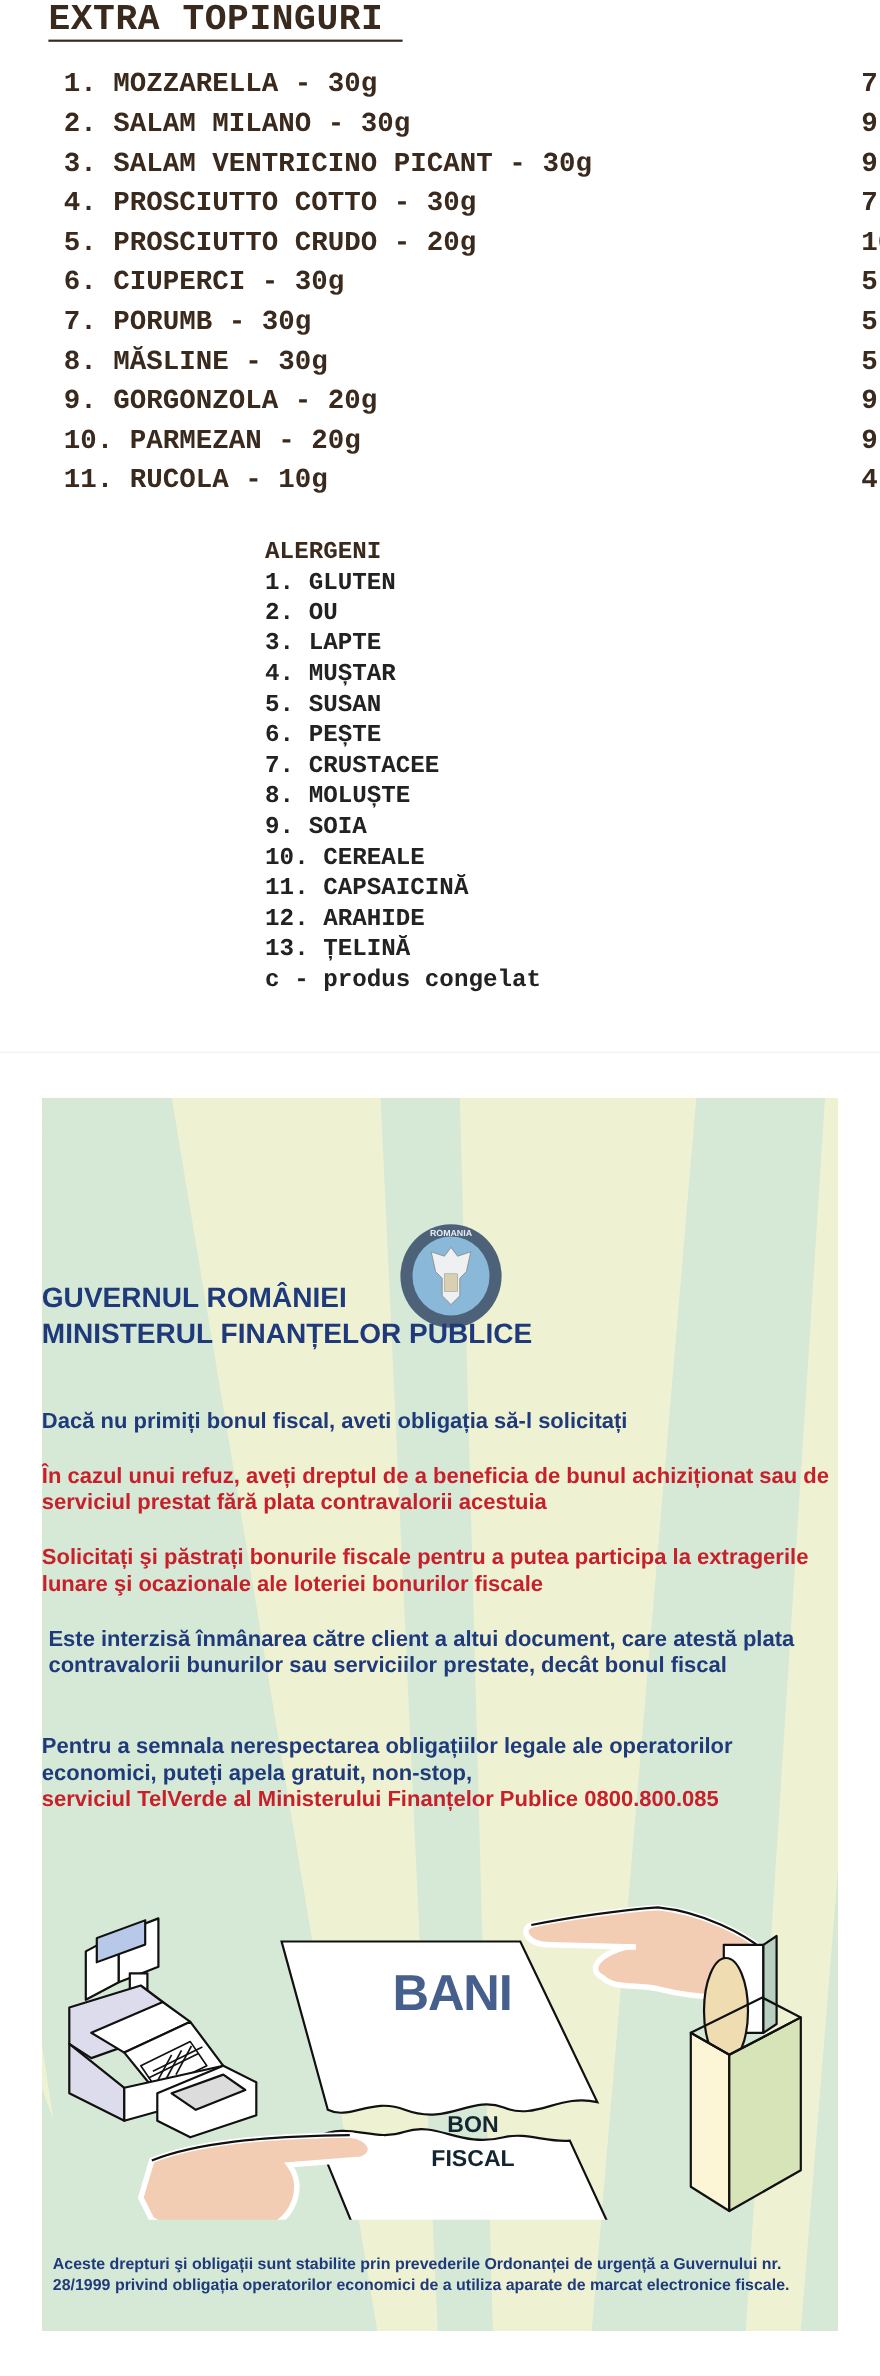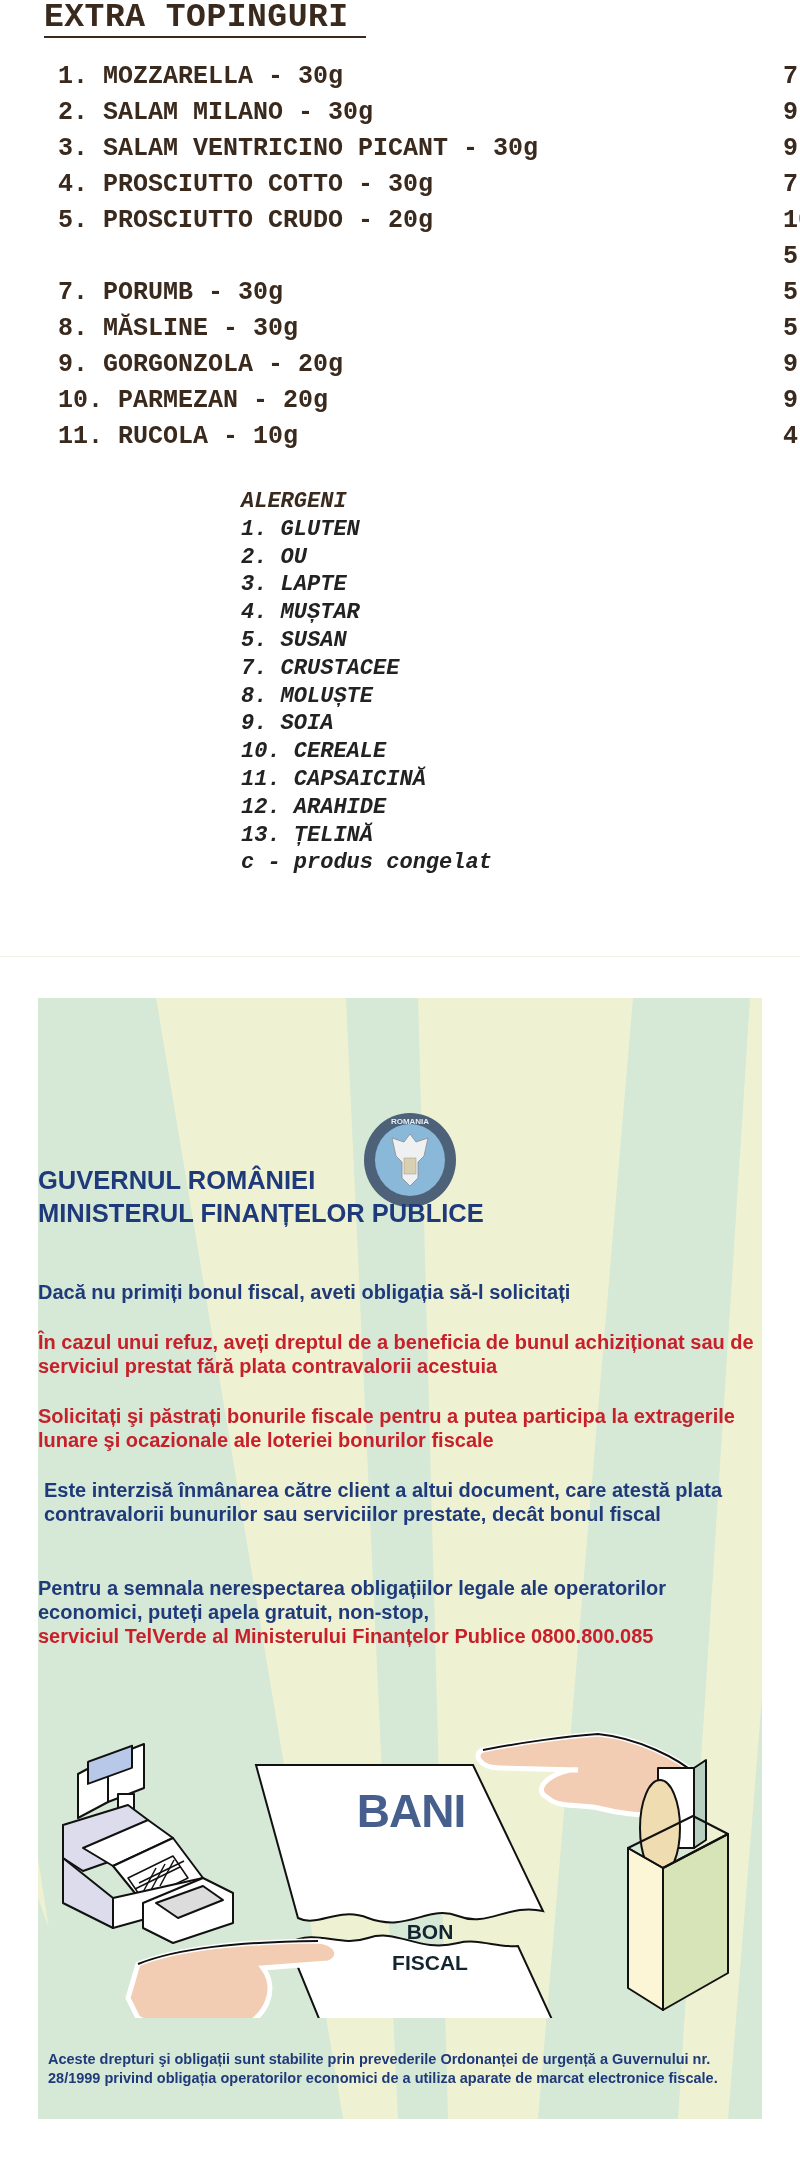--- a/index.html
+++ b/index.html
@@ -21,21 +21,21 @@
     font-family:"Liberation Mono", "DejaVu Sans Mono", monospace;
     font-weight:bold; font-size:25px; color:#3a2a1e; line-height:36px;
   }
   .topping-name { position:absolute; left:44px; top:0; white-space:pre; }
   .topping-price { position:absolute; left:769px; top:0; }
 
   
   .allergens {
     position:absolute; left:241px; top:488px; margin:0; padding:0; list-style:none;
     font-family:"Liberation Mono", "DejaVu Sans Mono", monospace;
-    font-style:italic; font-weight:bold; font-size:22px; line-height:27.8px; color:#222;
+    font-weight:bold; font-size:22px; line-height:27.8px; color:#222;
   }
   .allergens-title { color:#3a2a1e; }
   .allergen-row { white-space:pre; }
   .allergen-note { white-space:pre; font-weight:bold; }
 
   .page-separator { position:absolute; left:0; top:956px; width:800px; height:1px; background:#f0f0e6; }
 
   
   .poster {
     position:absolute; left:38px; top:998px; width:724px; height:1121px;
@@ -90,20 +90,21 @@
     </li>
   <li class="topping-row">
       <span class="topping-name">4. PROSCIUTTO COTTO - 30g</span>
       <span class="topping-price">7</span>
     </li>
   <li class="topping-row">
       <span class="topping-name">5. PROSCIUTTO CRUDO - 20g</span>
       <span class="topping-price">10</span>
     </li>
   <li class="topping-row">
+      <span class="topping-name">6. CIUPERCI - 30g</span>
       <span class="topping-price">5</span>
     </li>
   <li class="topping-row">
       <span class="topping-name">7. PORUMB - 30g</span>
       <span class="topping-price">5</span>
     </li>
   <li class="topping-row">
       <span class="topping-name">8. MĂSLINE - 30g</span>
       <span class="topping-price">5</span>
     </li>
@@ -121,20 +122,21 @@
     </li>
 </ul>
 
 <ul class="allergens">
   <li class="allergens-title">ALERGENI</li>
   <li class="allergen-row">1. GLUTEN</li>
   <li class="allergen-row">2. OU</li>
   <li class="allergen-row">3. LAPTE</li>
   <li class="allergen-row">4. MUȘTAR</li>
   <li class="allergen-row">5. SUSAN</li>
+  <li class="allergen-row">6. PEȘTE</li>
   <li class="allergen-row">7. CRUSTACEE</li>
   <li class="allergen-row">8. MOLUȘTE</li>
   <li class="allergen-row">9. SOIA</li>
   <li class="allergen-row">10. CEREALE</li>
   <li class="allergen-row">11. CAPSAICINĂ</li>
   <li class="allergen-row">12. ARAHIDE</li>
   <li class="allergen-row">13. ȚELINĂ</li>
   <li class="allergen-note">c - produs congelat</li>
 </ul>
 

